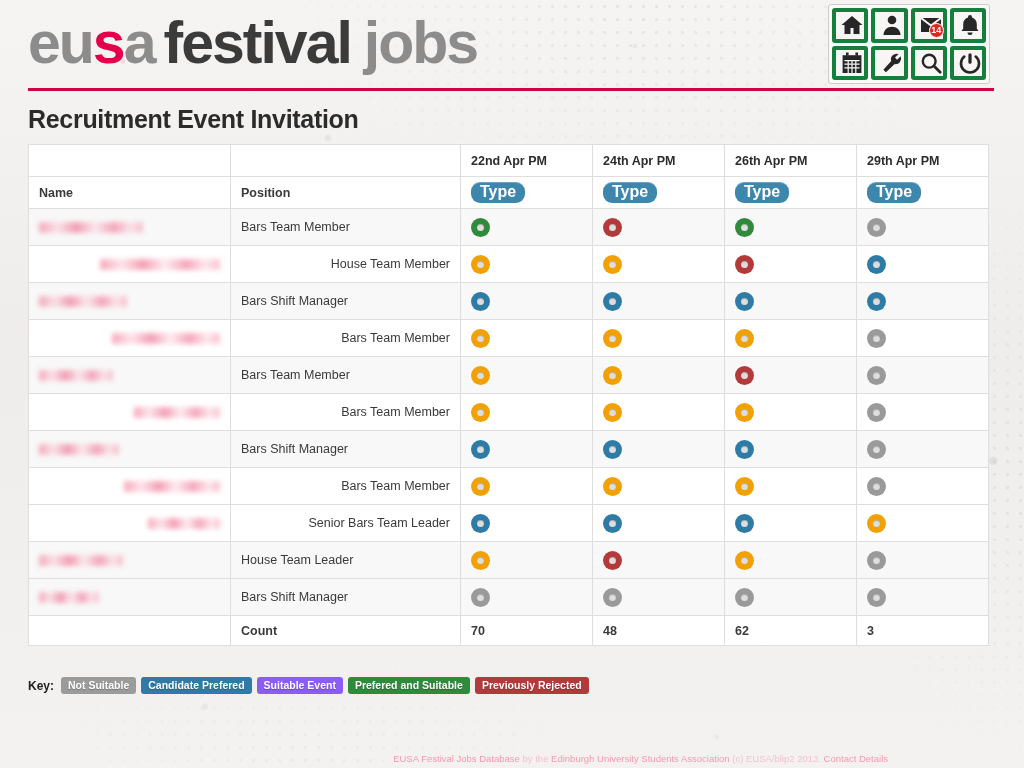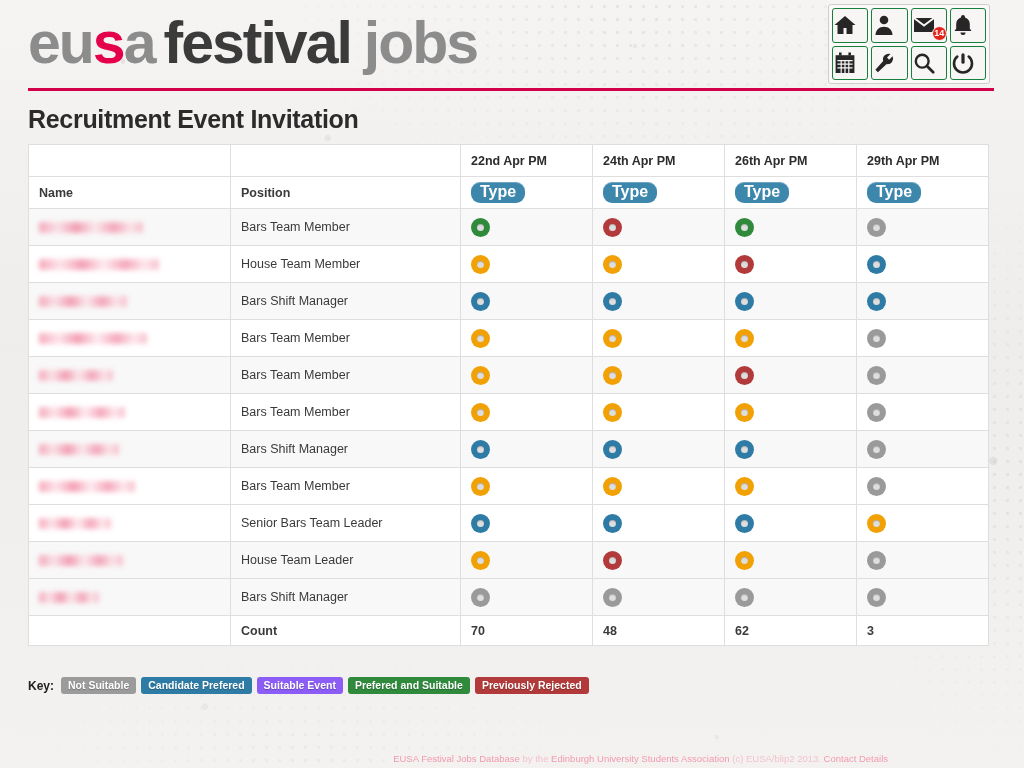--- a/index.html
+++ b/index.html
@@ -64,23 +64,23 @@
     border:1px solid #cfcdcb;
     border-radius:3px;
     padding:3px;
     display:grid;
     grid-template-columns:repeat(4,1fr);
     grid-template-rows:repeat(2,1fr);
     gap:3px;
   }
   .ibtn{
     background:#f7f6f5;
-    border:1px solid #15803d;
+    border:4px solid #15803d;
     border-radius:3px;
-    display:flex; align-items:center; justify-content:flex-start;
+    display:flex; align-items:center; justify-content:flex-end;
     position:relative;
     cursor:pointer;
   }
   .ibtn svg{ width:24px; height:24px; fill:#262626; display:block; }
   .badge{
     position:absolute; right:-1px; bottom:1px;
     background:#e2251b; color:#fff;
     font-size:9px; font-weight:bold; line-height:1;
     border-radius:50%;
     width:15px; height:15px;
@@ -101,21 +101,21 @@
   table, td, th{ border:1px solid #dedede; }
   th,td{ padding:0 10px; font-size:12.5px; color:#3a3a3a; text-align:left; vertical-align:middle; }
   col.c-name{width:202px;}
   col.c-pos{width:230px;}
   col.c-date{width:132px;}
 
   tr.r-dates td{ height:32px; background:#fff; font-weight:bold; font-size:12.5px; color:#2d2d2d;}
   tr.r-head td{ height:32px; background:#fff; font-weight:bold; }
   tr.r-data{ height:37px; }
   tr.r-data.odd td{ background:#f8f8f8; }
-  tr.r-data.even td{ background:#ffffff; }
+  tr.r-data.even td{ background:#ffffff;text-align:right; }
   tr.r-count td{ height:30px; background:#fff; font-weight:bold; font-size:12.5px; }
 
   .type-badge{
     display:inline-block;
     background:#3d86ac;
     color:#fff; font-size:16px; font-weight:bold;
     padding:2.5px 9px 3px; border-radius:9px;
     line-height:1;
     box-shadow:inset 0 1px 0 rgba(255,255,255,.25);
   }

